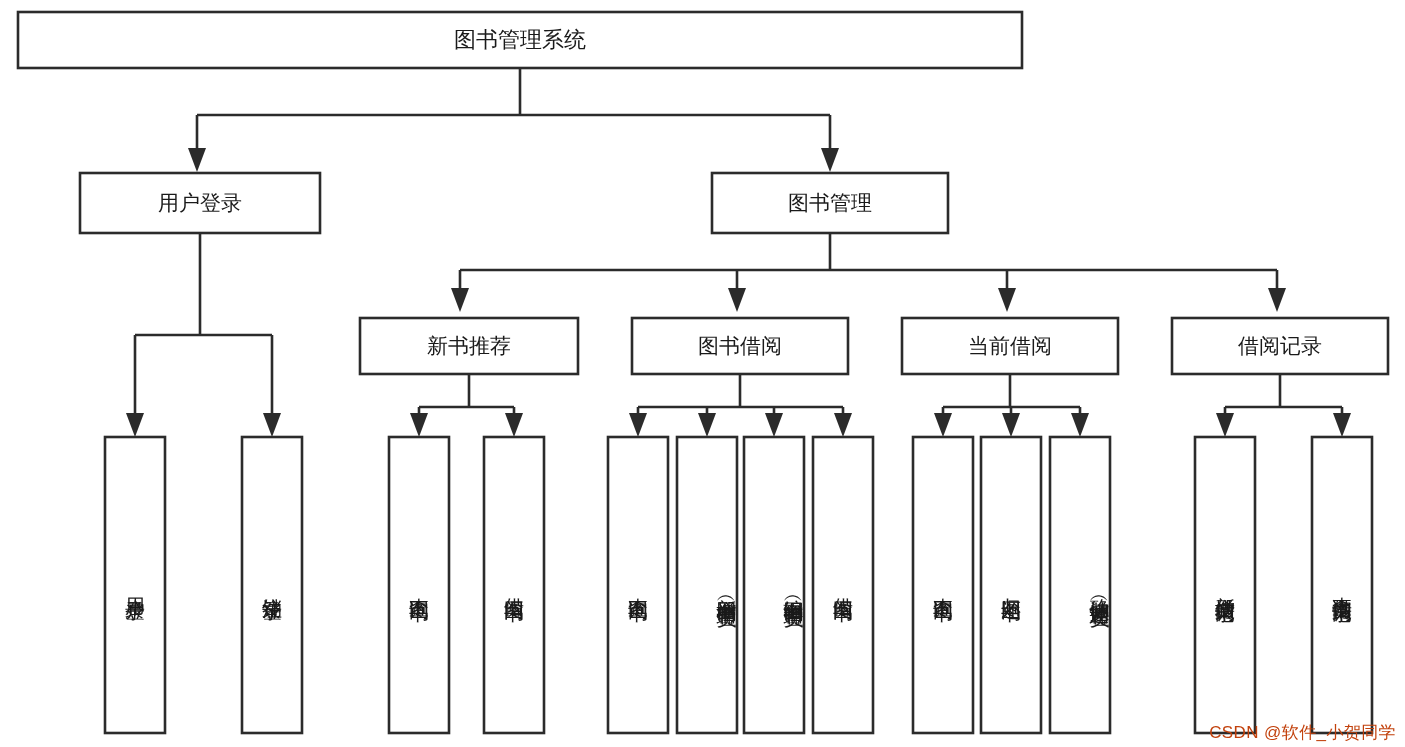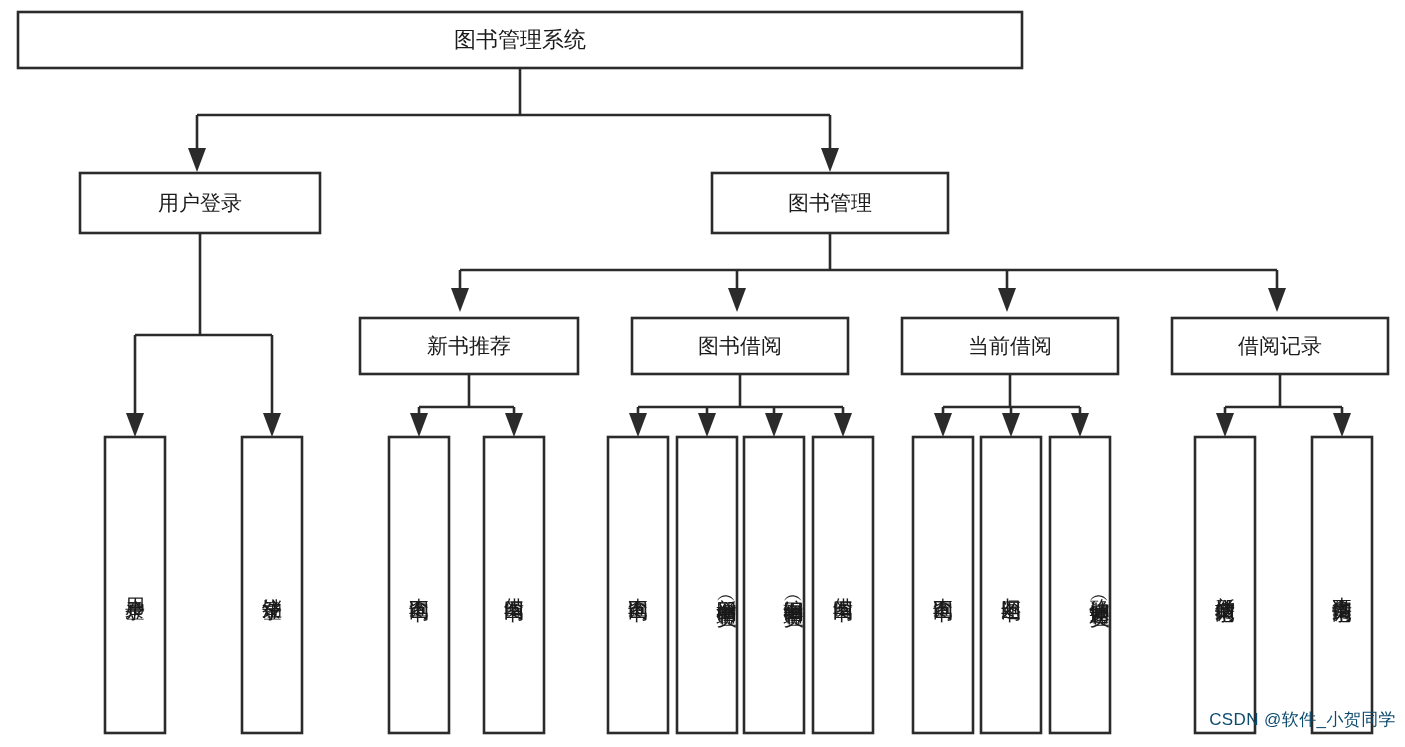--- a/index.html
+++ b/index.html
@@ -69,24 +69,24 @@
     display: flex;
     align-items: center;
     justify-content: center;
     text-align: center;
     pointer-events: none;
     box-sizing: border-box;
   }
   #watermark {
     position: absolute;
     right: 9px;
-    bottom: 16px;
+    bottom: 3px;
     font-family: "Liberation Sans", "DejaVu Sans", sans-serif;
     font-size: 17px;
-    color: #0c4a6e;
+    color: #c2410c;
     letter-spacing: 0.4px;
     user-select: none;
     white-space: nowrap;
   }
 </style>
 </head>
 <body>
 
 <div id="diagram-root">
 

